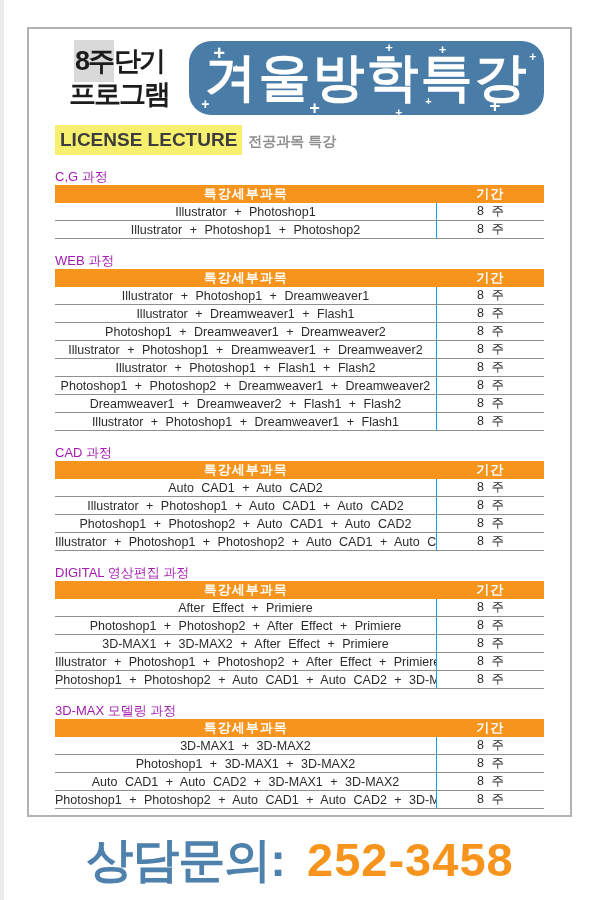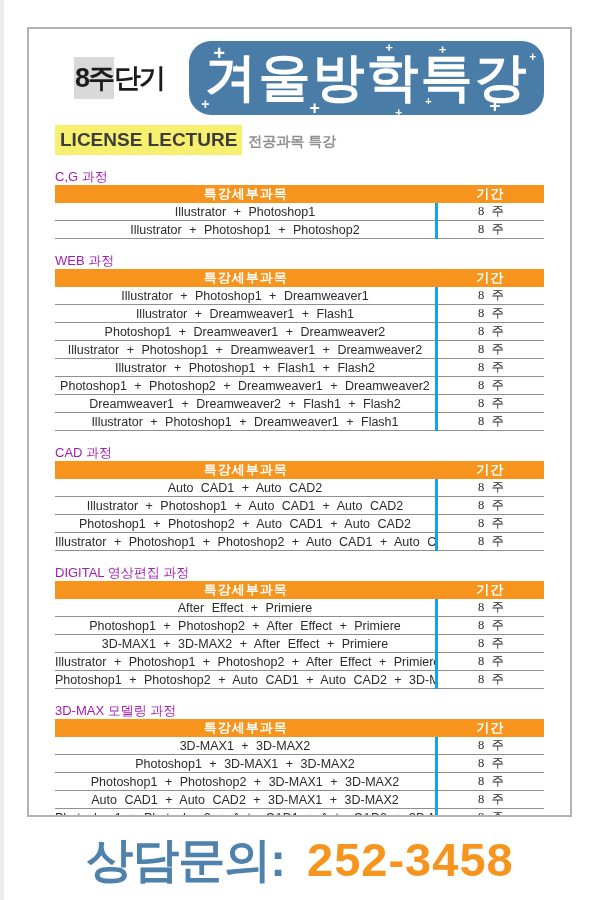--- a/index.html
+++ b/index.html
@@ -53,37 +53,38 @@
   table{width:100%;border-collapse:collapse;table-layout:fixed;}
   th{
     background:var(--orange);color:#fff;font-size:13px;font-weight:bold;
     height:17px;padding:0;text-align:center;letter-spacing:1px;
   }
   th.c-duration{width:22%;}
   td{
     font-size:12.5px;color:#2b2b2b;text-align:center;height:15px;padding:0;
     border-bottom:1px solid var(--line);word-spacing:4px;white-space:nowrap;overflow:hidden;
   }
-  td.c-duration{border-left:3px solid #0ea5e9;font-family:Liberation Serif, serif;}
+  td.c-duration{border-left:1px solid #0ea5e9;}
   .footer{
     position:absolute;left:0;width:100%;top:829px;text-align:center;
     font-weight:bold;font-size:47px;letter-spacing:-1px;white-space:nowrap;
   }
   .footer .label{color:var(--footer-blue);}
   .footer .phone{color:var(--orange);margin-left:10px;letter-spacing:1px;}
 </style>
 </head>
 <body>
 
 <div class="scan-edge"></div>
 
 <div class="frame">
   <div class="header-row">
     <div class="program">
       <div><span class="hl">8주</span><span>단기</span></div>
+      <div>프로그램</div>
     </div>
     <div class="title-box">
       <span>겨울방학특강</span>
       <i class="sparkle s1"></i>
       <i class="sparkle s2"></i>
       <i class="sparkle s3"></i>
       <i class="sparkle s4"></i>
       <i class="sparkle s5"></i>
       <i class="sparkle s6"></i>
       <i class="sparkle s7"></i>
@@ -225,24 +226,20 @@
         <tbody>
           <tr>
             <td class="c-subject">3D-MAX1 + 3D-MAX2</td>
             <td class="c-duration">8 주</td>
           </tr>
           <tr>
             <td class="c-subject">Photoshop1 + 3D-MAX1 + 3D-MAX2</td>
             <td class="c-duration">8 주</td>
           </tr>
           <tr>
-            <td class="c-subject">Photoshop1 + Photoshop2 + 3D-MAX1 + 3D-MAX2</td>
-            <td class="c-duration">8 주</td>
-          </tr>
-          <tr>
             <td class="c-subject">Auto CAD1 + Auto CAD2 + 3D-MAX1 + 3D-MAX2</td>
             <td class="c-duration">8 주</td>
           </tr>
           <tr>
             <td class="c-subject">Photoshop1 + Photoshop2 + Auto CAD1 + Auto CAD2 + 3D-MAX1</td>
             <td class="c-duration">8 주</td>
           </tr>
         </tbody>
       </table>
       <div class="section-heading-row"><span class="section-heading">LICENSE LECTURE</span><span class="section-sub">자격증 특강</span></div>

